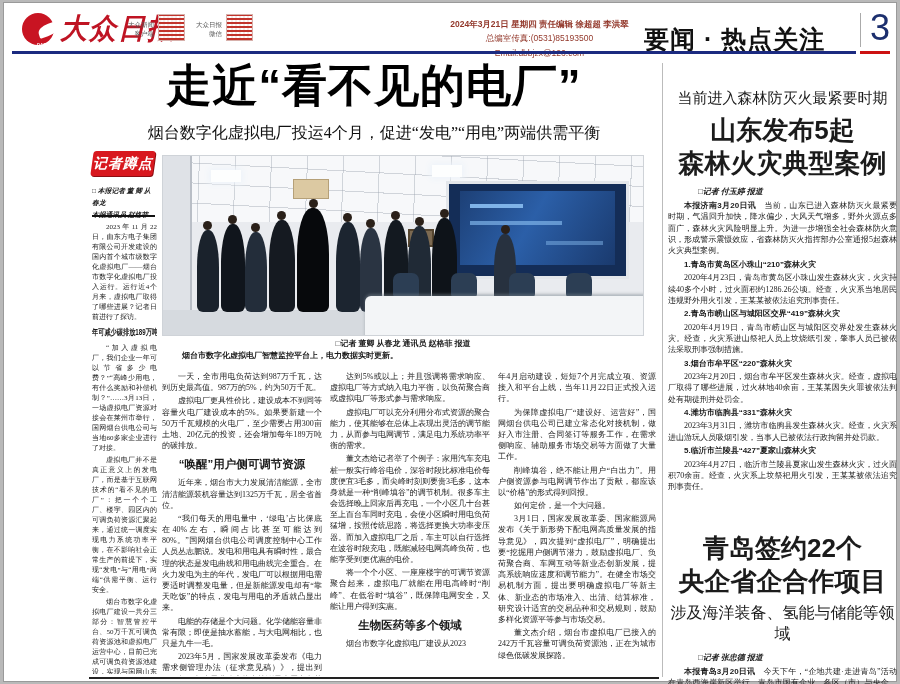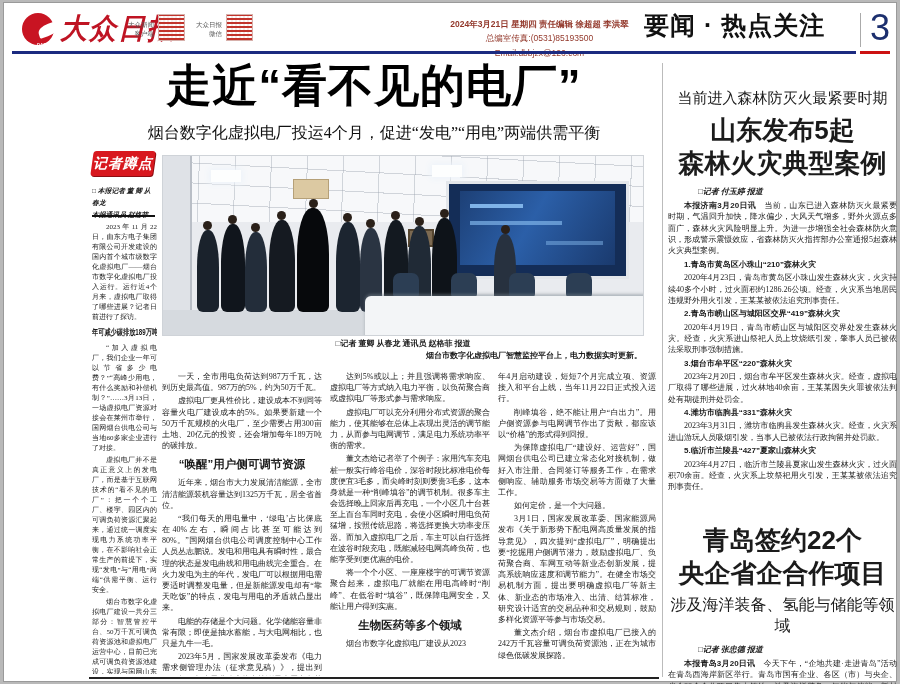--- a/index.html
+++ b/index.html
@@ -16,21 +16,21 @@
   .logo-en { position:absolute; left:8px; top:30px; font:italic 700 4.5px "Liberation Sans",sans-serif; color:#fff; width:36px; text-align:center;}
   .brand { position:absolute; left:48px; top:2px; font:italic 900 27px "Liberation Serif",serif;
            color:#bf1423; letter-spacing:2px; transform:scaleY(1.05); }
   .qr-label { position:absolute; top:12px; font:400 6.5px "Liberation Sans",sans-serif; color:#555; width:26px; line-height:1.35; text-align:right;}
   .qr { position:absolute; top:5px; width:27px; height:27px; border:1px solid #d7b0ab; background:
         repeating-linear-gradient(0deg,#c2342c 0 2px,rgba(255,255,255,.9) 2px 4px),
         repeating-linear-gradient(90deg,#c2342c 0 2px,rgba(255,255,255,.55) 2px 4px); }
   .dateblock { position:absolute; left:430px; top:8px; width:195px; text-align:center;
                font:700 8.5px/1.7 "Liberation Sans",sans-serif; color:#93382b; }
   .dateblock .l2 { font-weight:400; }
-  .section-title { position:absolute; left:632px; top:0; font:900 25px "Liberation Sans",sans-serif; color:#111; letter-spacing:1px;}
+  .section-title { position:absolute; left:632px; top:14px; font:900 25px "Liberation Sans",sans-serif; color:#111; letter-spacing:1px;}
   .pn-sep { position:absolute; left:848px; top:4px; width:1px; height:34px; background:#aaa; }
   .page-num { position:absolute; left:858px; top:-2px; font:400 36px "Liberation Sans",sans-serif; color:#1c2f6e; }
   .rule-navy { position:absolute; left:8px; top:48px; width:844px; height:3px; background:#1b2a80; }
   .rule-red  { position:absolute; left:856px; top:48px; width:30px; height:3px; background:#cc1111; }
 
   
   .headline { position:absolute; left:85px; top:58px; width:570px; text-align:center;
               font:900 45px/1.1 "Liberation Sans",sans-serif; color:#000; letter-spacing:1px; }
   .dek { position:absolute; left:85px; top:120px; width:570px; text-align:center;
          font:400 16px "Liberation Serif",serif; color:#111; }
@@ -44,21 +44,21 @@
   .colnarrow { position:absolute; left:88px; top:219px; width:65px; height:452px; overflow:hidden;
                font:400 7px/1.43 "Liberation Serif",serif; text-align:justify; }
   .colnarrow p, .colwide p, .sb-body p { text-indent:2em; margin-bottom:2px; }
   .sub1 { font:900 8.6px "Liberation Sans",sans-serif; white-space:nowrap; transform:scaleX(.72);
           transform-origin:0 50%; margin:5px 0 4px; text-indent:0; }
   .colwide { position:absolute; top:368px; width:160px; height:305px; overflow:hidden;
              font:400 8px/1.4 "Liberation Serif",serif; text-align:justify; }
   .subw { font:900 11.5px "Liberation Sans",sans-serif; text-align:center; text-indent:0; margin:6px 0 5px; }
   .caption1 { position:absolute; left:158px; top:335px; width:482px; text-align:center;
               font:700 8px "Liberation Serif",serif; }
-  .caption2 { position:absolute; left:156px; top:347px; width:482px; text-align:right;
+  .caption2 { position:absolute; left:178px; top:347px; width:482px; text-align:left;
               font:700 8px "Liberation Serif",serif; }
   .bottom-rule { position:absolute; left:85px; top:674px; width:570px; height:2px; background:#222; }
   .vdiv { position:absolute; left:658px; top:60px; width:1px; height:614px; background:#bbb; }
 
   
   .photo { position:absolute; left:158px; top:152px; width:482px; height:181px; overflow:hidden;
            background:#e9ebef; border:1px solid #cfd3d8; }
   .ceiling { position:absolute; left:0; top:0; width:100%; height:37%; background:#f7f8fa;
      background-image:repeating-linear-gradient(92deg,rgba(150,158,170,.4) 0 1px,transparent 1px 36px),
                       repeating-linear-gradient(3deg,rgba(150,158,170,.4) 0 1px,transparent 1px 20px); }
@@ -185,22 +185,22 @@
     <p>达到5%或以上；并且强调将需求响应、虚拟电厂等方式纳入电力平衡，以负荷聚合商或虚拟电厂等形式参与需求响应。</p>
     <p>虚拟电厂可以充分利用分布式资源的聚合能力，使其能够在总体上表现出灵活的调节能力，从而参与电网调节，满足电力系统功率平衡的需求。</p>
     <p>董文杰给记者举了个例子：家用汽车充电桩一般实行峰谷电价，深谷时段比标准电价每度便宜3毛多，而尖峰时刻则要贵3毛多，这本身就是一种“削峰填谷”的调节机制。很多车主会选择晚上回家后再充电，一个小区几十台甚至上百台车同时充电，会使小区瞬时用电负荷猛增，按照传统思路，将选择更换大功率变压器。而加入虚拟电厂之后，车主可以自行选择在波谷时段充电，既能减轻电网高峰负荷，也能享受到更优惠的电价。</p>
     <p>将一个个小区、一座座楼宇的可调节资源聚合起来，虚拟电厂就能在用电高峰时“削峰”、在低谷时“填谷”，既保障电网安全，又能让用户得到实惠。</p>
     <div class="subw">生物医药等多个领域</div>
     <p>烟台市数字化虚拟电厂建设从2023</p>
   </div>
 
   <div class="colwide" style="left:494px;width:158px;">
     <p style="text-indent:0;">年4月启动建设，短短7个月完成立项、资源接入和平台上线，当年11月22日正式投入运行。</p>
+    <p>为保障虚拟电厂“建设好、运营好”，国网烟台供电公司已建立常态化对接机制，做好入市注册、合同签订等服务工作，在需求侧响应、辅助服务市场交易等方面做了大量工作。</p>
     <p>削峰填谷，绝不能让用户“白出力”。用户侧资源参与电网调节作出了贡献，都应该以“价格”的形式得到回报。</p>
-    <p>为保障虚拟电厂“建设好、运营好”，国网烟台供电公司已建立常态化对接机制，做好入市注册、合同签订等服务工作，在需求侧响应、辅助服务市场交易等方面做了大量工作。</p>
     <p>如何定价，是一个大问题。</p>
     <p>3月1日，国家发展改革委、国家能源局发布《关于新形势下配电网高质量发展的指导意见》，四次提到“虚拟电厂”，明确提出要“挖掘用户侧调节潜力，鼓励虚拟电厂、负荷聚合商、车网互动等新业态创新发展，提高系统响应速度和调节能力”。在健全市场交易机制方面，提出要明确虚拟电厂等新主体、新业态的市场准入、出清、结算标准，研究设计适宜的交易品种和交易规则，鼓励多样化资源平等参与市场交易。</p>
     <p>董文杰介绍，烟台市虚拟电厂已接入的242万千瓦容量可调负荷资源池，正在为城市绿色低碳发展探路。</p>
   </div>
 
   <div class="bottom-rule"></div>
   <div class="vdiv"></div>
 
   <div class="sb">
     <div class="sb-kicker">当前进入森林防灭火最紧要时期</div>
@@ -216,21 +216,21 @@
       <p class="case-h">2.青岛市崂山区与城阳区交界“419”森林火灾</p>
       <p>2020年4月19日，青岛市崂山区与城阳区交界处发生森林火灾。经查，火灾系进山祭祀人员上坟烧纸引发，肇事人员已被依法采取刑事强制措施。</p>
       <p class="case-h">3.烟台市牟平区“220”森林火灾</p>
       <p>2023年2月20日，烟台市牟平区发生森林火灾。经查，虚拟电厂取得了哪些进展，过火林地40余亩，王某某因失火罪被依法判处有期徒刑并处罚金。</p>
       <p class="case-h">4.潍坊市临朐县“331”森林火灾</p>
       <p>2023年3月31日，潍坊市临朐县发生森林火灾。经查，火灾系进山游玩人员吸烟引发，当事人已被依法行政拘留并处罚款。</p>
       <p class="case-h">5.临沂市兰陵县“427”夏家山森林火灾</p>
       <p>2023年4月27日，临沂市兰陵县夏家山发生森林火灾，过火面积70余亩。经查，火灾系上坟祭祀用火引发，王某某被依法追究刑事责任。</p>
     </div>
 
-    <div class="sb-title" style="margin-top:12px;">
+    <div class="sb-title" style="margin-top:20px;">
       <div>青岛签约22个</div>
       <div>央企省企合作项目</div>
     </div>
     <div class="sb-dek">涉及海洋装备、氢能与储能等领域</div>
     <div class="sb-byline"><b>□记者 张忠德 报道</b></div>
     <div class="sb-body" style="height:90px;">
       <p><span class="dl">本报青岛3月20日讯</span><span>　今天下午，“企地共建·走进青岛”活动在青岛西海岸新区举行。青岛市国有企业、各区（市）与央企、省企22个合作项目集中签约，涉及海洋装备、氢能与储能、新材料、智能制造装备、医疗健康、生物医药等多个领域。</span></p>
 
     </div>
   </div>

